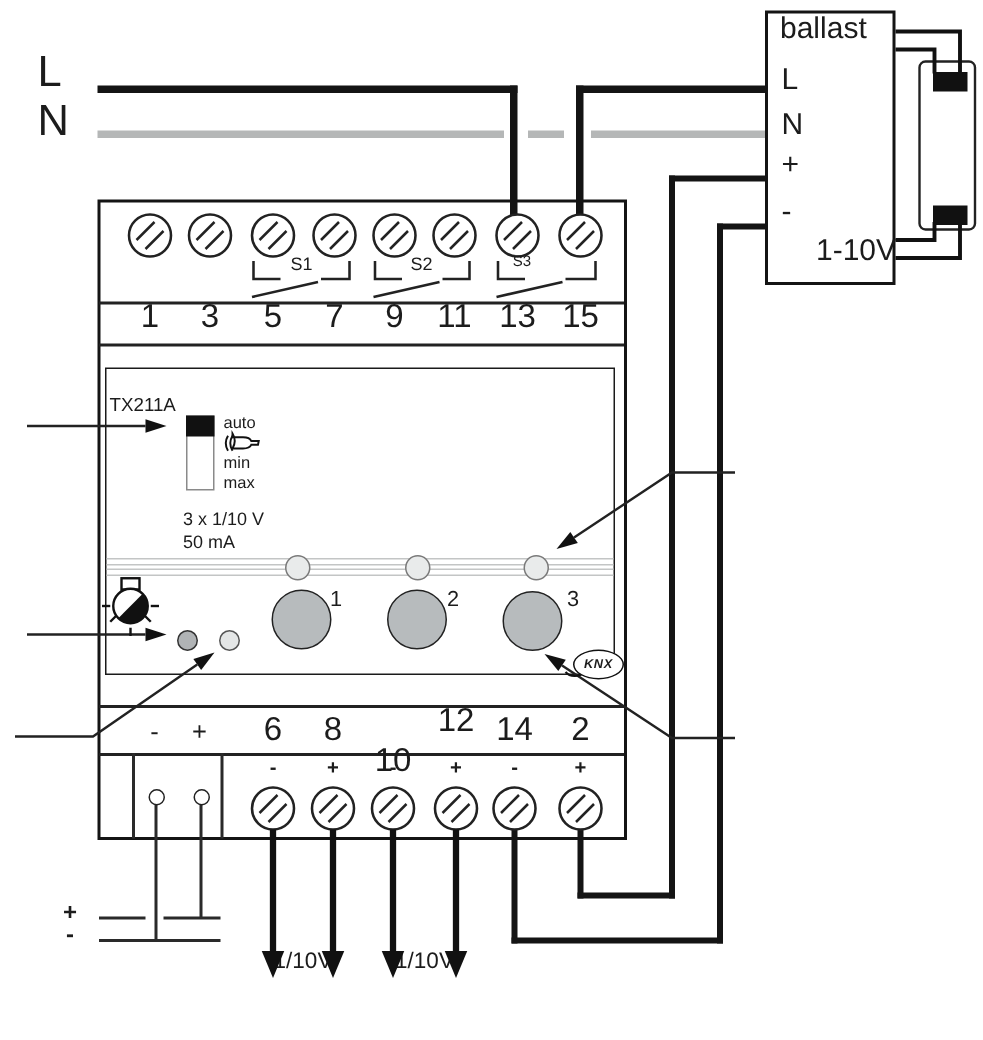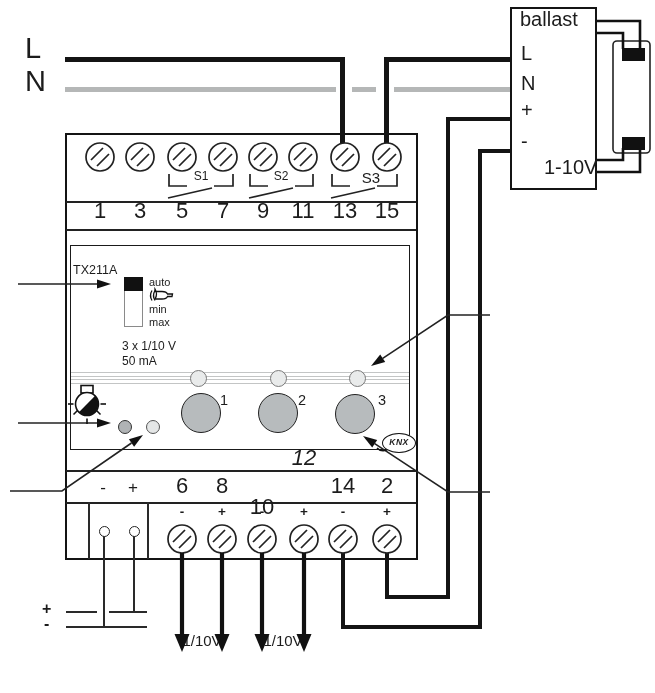--- a/index.html
+++ b/index.html
@@ -57,21 +57,21 @@
   <div class="t num ctr" style="left:120px;top:200px;">3</div>
   <div class="t num ctr" style="left:162px;top:200px;">5</div>
   <div class="t num ctr" style="left:203px;top:200px;">7</div>
   <div class="t num ctr" style="left:243px;top:200px;">9</div>
   <div class="t num ctr" style="left:283px;top:200px;">11</div>
   <div class="t num ctr" style="left:325px;top:200px;">13</div>
   <div class="t num ctr" style="left:367px;top:200px;">15</div>
 
   <div class="t ctr" style="left:186px;top:170px;width:30px;font-size:12px;z-index:6;">S1</div>
   <div class="t ctr" style="left:266px;top:170px;width:30px;font-size:12px;z-index:6;">S2</div>
-  <div class="t ctr" style="left:356px;top:170px;width:30px;font-size:15px;z-index:6;">S3</div>
+  <div class="t ctr" style="left:333px;top:170px;width:30px;font-size:10px;z-index:6;">S3</div>
 
   <div class="t" style="left:73px;top:264px;font-size:12.5px;z-index:6;">TX211A</div>
   <div class="abs" style="left:124px;top:277px;width:19px;height:50px;border:1.5px solid #8a8a8a;background:#fff;box-sizing:border-box;z-index:6;"></div>
   <div class="abs" style="left:124px;top:277px;width:19px;height:14px;background:#111;z-index:7;"></div>
   <div class="t mode" style="left:149px;top:277px;">auto</div>
   <div class="t mode" style="left:149px;top:304px;">min</div>
   <div class="t mode" style="left:149px;top:317px;">max</div>
   <div class="t" style="left:122px;top:340px;font-size:12px;z-index:6;">3 x 1/10 V</div>
   <div class="t" style="left:122px;top:355px;font-size:12px;z-index:6;">50 mA</div>
 
@@ -94,21 +94,21 @@
   <div class="circ" style="left:118px;top:419.5px;width:14px;height:14px;background:#b0b3b5;border:1.4px solid #333;"></div>
   <div class="circ" style="left:145.5px;top:420px;width:14px;height:14px;background:#e4e6e6;border:1.4px solid #555;"></div>
 
   <div class="abs ctr" style="left:382px;top:432.5px;width:32px;height:18px;border:1.6px solid #111;border-radius:50%;z-index:6;background:#fff;font-size:8.5px;font-weight:bold;font-style:italic;letter-spacing:0.5px;line-height:16px;">KNX</div>
 
   <div class="t ctr" style="left:83px;top:479px;width:40px;font-size:17px;z-index:6;">-</div>
   <div class="t ctr" style="left:113px;top:479px;width:40px;font-size:17px;z-index:6;">+</div>
   <div class="t num ctr" style="left:162px;top:475px;">6</div>
   <div class="t num ctr" style="left:202px;top:475px;">8</div>
   <div class="t num ctr" style="left:242px;top:496px;">10</div>
-  <div class="t num ctr" style="left:284px;top:447px;font-style:italic;">12</div>
+  <div class="t num ctr" style="left:284px;top:469px;">12</div>
   <div class="t num ctr" style="left:323px;top:475px;">14</div>
   <div class="t num ctr" style="left:367px;top:475px;">2</div>
   <div class="t pol ctr" style="left:162px;top:505px;">-</div>
   <div class="t pol ctr" style="left:202px;top:505px;">+</div>
   <div class="t pol ctr" style="left:242px;top:505px;">-</div>
   <div class="t pol ctr" style="left:284px;top:505px;">+</div>
   <div class="t pol ctr" style="left:323px;top:505px;">-</div>
   <div class="t pol ctr" style="left:367px;top:505px;">+</div>
 
   <div class="busln" style="left:88px;top:502px;width:1.5px;height:57px;"></div>

